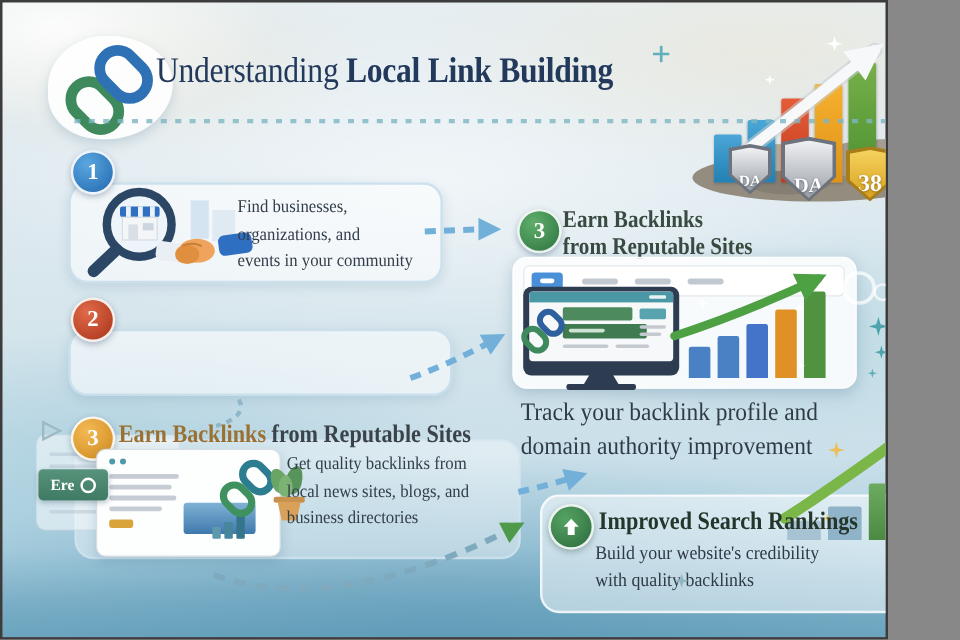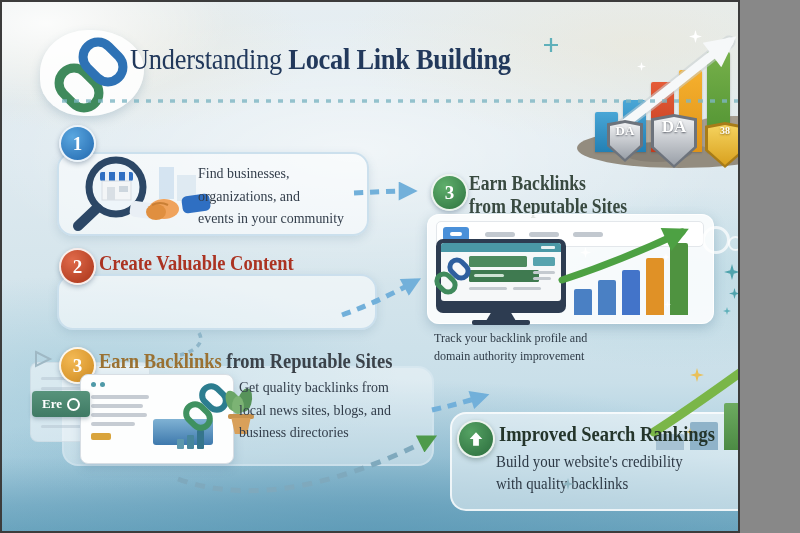--- a/index.html
+++ b/index.html
@@ -79,21 +79,21 @@
   .strip-btn::after{content:"";position:absolute;left:7px;top:5px;width:12px;height:4px;background:#fff;border-radius:2px;}
   .strip-dash{top:10px;width:30px;height:5px;border-radius:2.5px;background:#c2c8cf;}
   .monitor{left:8px;top:24px;width:130px;height:74px;background:#2d3c51;border-radius:7px;}
   .mscreen{left:5px;top:4px;width:120px;height:58px;background:#f6f8f9;border-radius:3px;overflow:hidden;}
   .mhead{left:0;top:0;width:120px;height:9px;background:#4a98a6;}
   .mhead::after{content:"";position:absolute;right:6px;top:3px;width:14px;height:3px;background:#e8f2f3;border-radius:1px;}
   .mblock{position:absolute;border-radius:1.5px;}
   .mstand{left:50px;top:73px;width:30px;height:9px;background:#2d3c51;clip-path:polygon(18% 0,82% 0,100% 100%,0 100%);}
   .mbase{left:36px;top:81px;width:58px;height:5px;background:#2d3c51;border-radius:2px;}
   .tbar{position:absolute;bottom:8px;border-radius:2px 2px 0 0;width:18px;}
-  .tp-caption{left:432px;top:327px;font-size:13px;color:#2f3b47;line-height:1.35;}
+  .tp-caption{left:432px;top:327px;font-size:21px;color:#2f3b47;line-height:1.35;}
   .tp-caption .dl{white-space:nowrap;transform:scaleX(.93);transform-origin:0 0;}
   
   .outcard{left:448px;top:410px;width:344px;height:95px;background:rgba(255,255,255,0.5);
     border:2px solid rgba(255,255,255,0.75);border-radius:16px;}
   .out-circ{left:455px;top:418px;width:34px;height:34px;border-radius:50%;
     background:radial-gradient(circle at 35% 30%,#55a263,#2b6c3d);border:2.5px solid rgba(255,255,255,0.9);
     display:flex;align-items:center;justify-content:center;box-shadow:0 2px 5px rgba(40,70,60,0.35);}
   .out-title{left:497px;top:420px;font-size:21px;font-weight:800;color:#24352b;}
   .out-desc{left:494px;top:449px;font-size:16px;color:#2e3a46;line-height:1.35;}
   .out-desc .dl{white-space:nowrap;transform:scaleX(.93);transform-origin:0 0;}
@@ -102,21 +102,21 @@
   .rock{position:absolute;border-radius:50%;}
   .tr-bar{position:absolute;bottom:24px;width:23px;border-radius:2px 2px 0 0;box-shadow:0 1px 2px rgba(60,60,60,0.3);}
   .trb1{left:28px;height:40px;background:linear-gradient(180deg,#49a6d6,#2380b4);}
   .trb2{left:56px;height:52px;background:linear-gradient(180deg,#49a6d6,#2380b4);}
   .trb3{left:84px;height:70px;background:linear-gradient(180deg,#e55c38,#c23b1d);}
   .trb4{left:112px;height:82px;background:linear-gradient(180deg,#f6b02e,#df9318);}
   .trb5{left:140px;height:100px;background:linear-gradient(180deg,#76b04a,#4c8f2f);}
   .shield{position:absolute;display:flex;align-items:center;justify-content:center;
     clip-path:polygon(0 8%,50% 0,100% 8%,100% 62%,50% 100%,0 62%);}
   .shield .inner{position:absolute;inset:3px;clip-path:polygon(0 8%,50% 0,100% 8%,100% 62%,50% 100%,0 62%);
-    display:flex;align-items:flex-start;justify-content:center;font-weight:800;color:#fff;}
+    display:flex;align-items:flex-end;justify-content:center;font-weight:800;color:#fff;}
   .sh-silver{background:#6d737c;} .sh-silver .inner{background:linear-gradient(180deg,#f0f1f3,#9aa0a8);
     text-shadow:0 1px 2px rgba(60,65,75,0.8);}
   .sh-gold{background:#a87c18;} .sh-gold .inner{background:linear-gradient(180deg,#f5d35e,#d9a11f);
     text-shadow:0 1px 2px rgba(120,85,10,0.8);}
   
   .br-chart{left:648px;top:332px;width:150px;height:120px;}
   .brbar{position:absolute;bottom:4px;width:28px;border-radius:2px 2px 0 0;}
   .brb1{left:6px;height:16px;background:#a7c2d3;}
   .brb2{left:40px;height:28px;background:#8fb3c9;}
   .brb3{left:74px;height:47px;background:linear-gradient(180deg,#6dab60,#4c8a44);}
@@ -166,21 +166,21 @@
       <div class="inner" style="font-size:13px;">
           <span>DA</span>
         </div>
     </div>
     <div class="shield sh-silver" style="left:84px;top:90px;width:46px;height:54px;">
       <div class="inner" style="font-size:17px;">
           <span>DA</span>
         </div>
     </div>
     <div class="shield sh-gold" style="left:138px;top:98px;width:40px;height:46px;">
-      <div class="inner" style="font-size:10px;">
+      <div class="inner" style="font-size:20px;">
           <span>38</span>
         </div>
     </div>
     <div class="spark4" style="left:122px;top:6px;width:13px;height:13px;background:#fff;"></div>
     <div class="spark4" style="left:70px;top:38px;width:9px;height:9px;background:#fff;"></div>
   </div>
 
   <div class="abs numcirc c-blue s1-circ z10">
       <span>1</span>
     </div>
@@ -207,21 +207,20 @@
   </div>
   <div class="abs desc s1-desc z10">
     <div class="dl">Find businesses,</div>
     <div class="dl">organizations, and</div>
     <div class="dl">events in your community</div>
   </div>
 
   <div class="abs numcirc c-red s2-circ z10">
       <span>2</span>
     </div>
-  <div class="abs step-title s2-title z10"><span class="scale88">Create Valuable Content</span></div>
   <div class="abs card card2 z5"></div>
 
   <div class="abs card3 z5"></div>
   <div class="abs numcirc c-amber s3-circ z10">
       <span>3</span>
     </div>
   <div class="abs step-title s3-title z10">
     <span class="scale88"><span class="t-tan">Earn Backlinks</span><span class="t-dark"> from Reputable Sites</span></span>
   </div>
   <div class="abs backwin z5">

